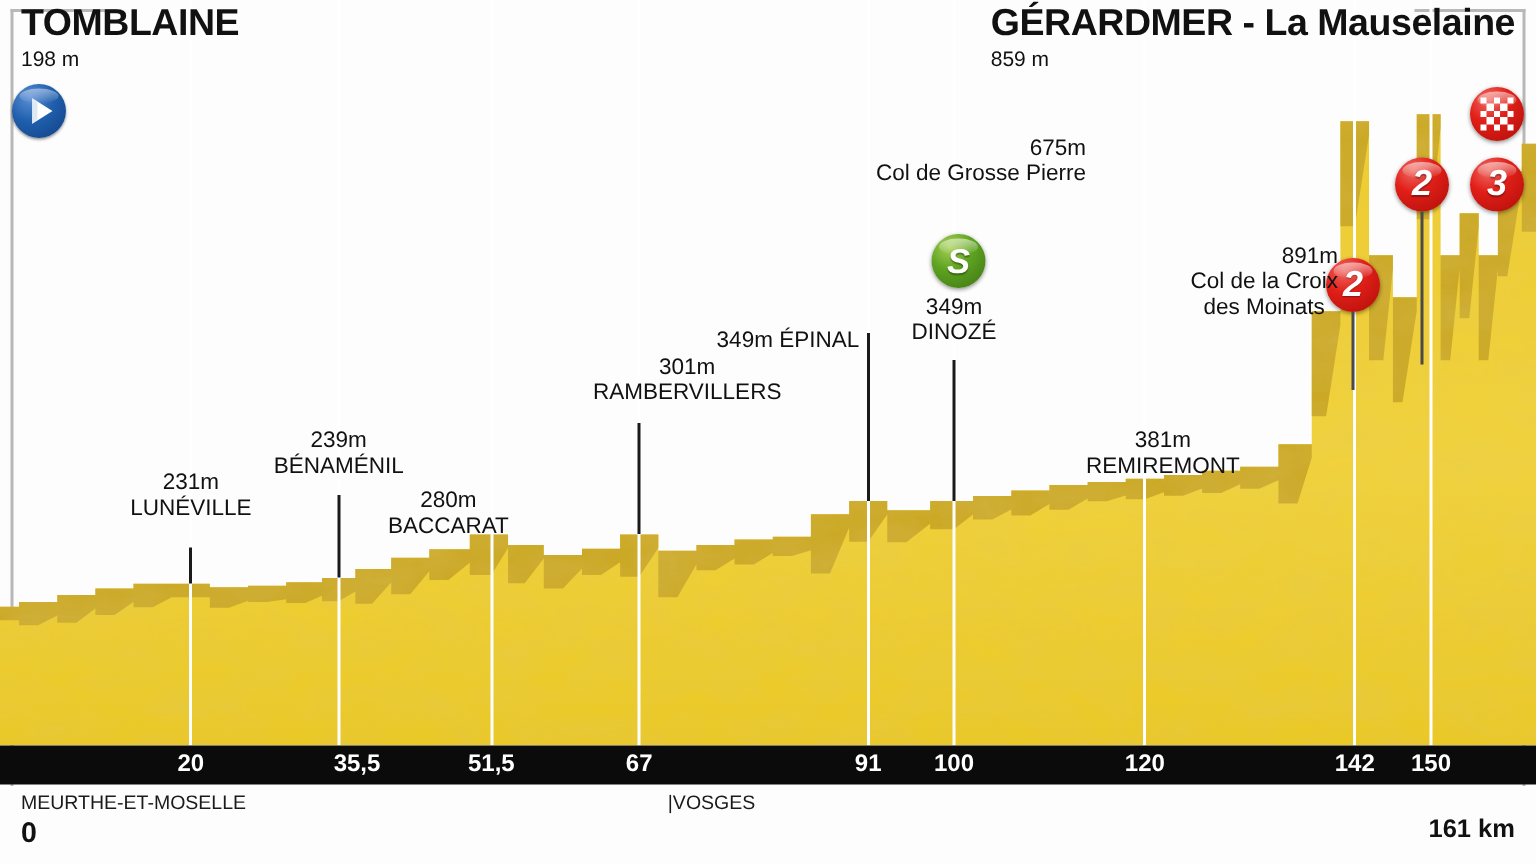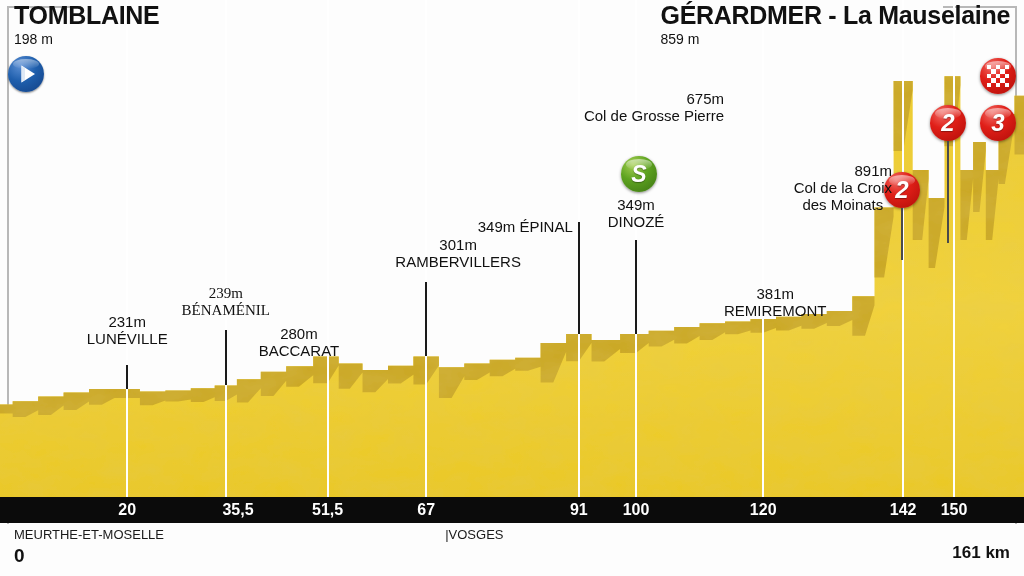--- a/index.html
+++ b/index.html
@@ -299,21 +299,21 @@
     <div class="nm" style="text-align:center;">Col de la Croix</div>
     <div class="nm" style="text-align:center;">des Moinats</div>
   </div>
 
   <div id="annotations">
       <div class="ann center" style="top: 313px; left: 127.205px;">
         <div class="alt">231m</div>
         <div class="nm">LUNÉVILLE</div>
       </div>
       <div class="leader" style="left: 126.205px; top: 365px; height: 24.123px;"></div>
-      <div class="ann center" style="top: 285px; left: 225.789px; font-family: Liberation Serif, serif;">
+      <div class="ann center" style="top: 285px; left: 225.789px;">
         <div class="alt">239m</div>
         <div class="nm">BÉNAMÉNIL</div>
       </div>
       <div class="leader" style="left: 224.789px; top: 330px; height: 55.387px;"></div>
       <div class="ann center" style="top: 325px; left: 298.932px;">
         <div class="alt">280m</div>
         <div class="nm">BACCARAT</div>
       </div>
       <div class="ann center" style="top: 236px; left: 426.137px; margin-left: 32px;">
         <div class="alt">301m</div>

